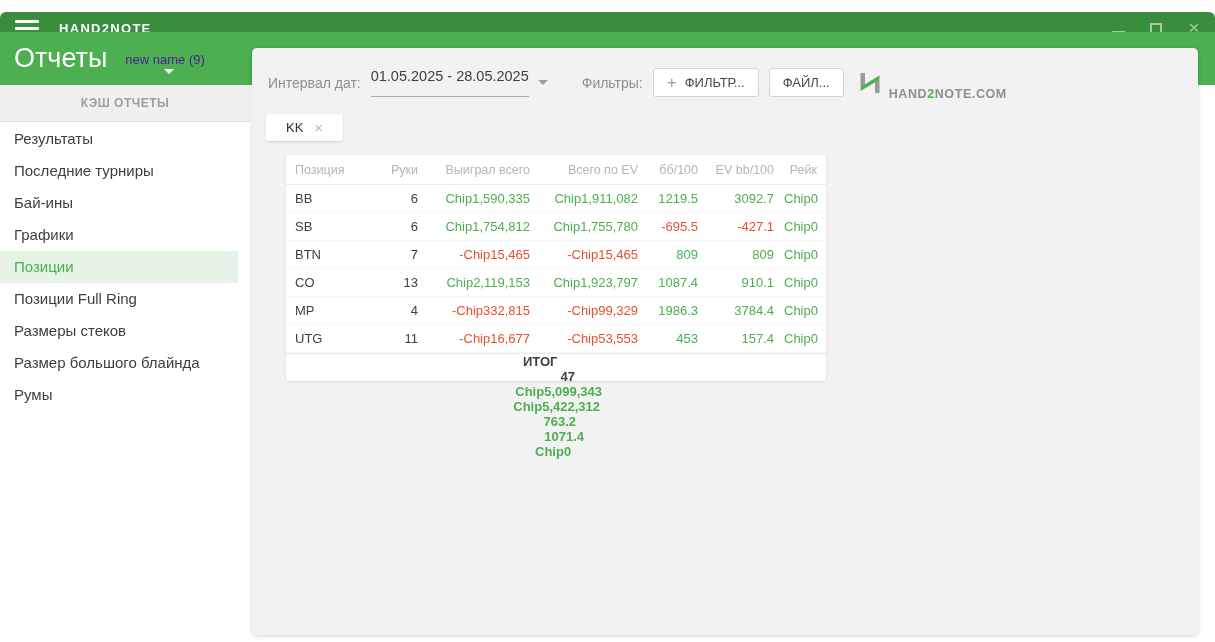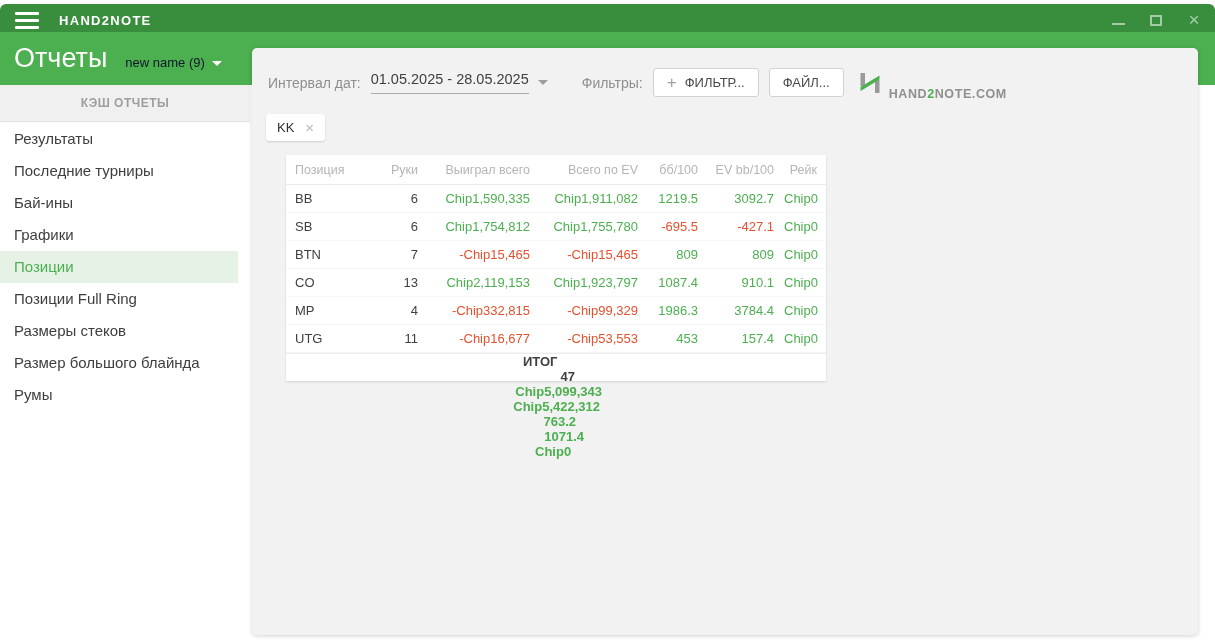--- a/index.html
+++ b/index.html
@@ -6,40 +6,40 @@
   html,body { width:1215px; height:642px; }
   body {
     position: relative;
     font-family: "Liberation Sans", sans-serif;
     background: #ffffff;
     overflow: hidden;
   }
 
   
   .titlebar {
-    position:absolute; top:4px; left:0; right:0; height:32px;
+    position:absolute; top:12px; left:0; right:0; height:32px;
     background:#388e3c; display:flex; align-items:center;
     border-radius:6px 6px 0 0;
   }
   .hamburger { margin-left:15px; width:24px; cursor:pointer; }
   .hamburger span { display:block; width:24px; height:3px; background:#fff; margin:4px 0; border-radius:1px; }
   .app-title { margin-left:20px; color:#fff; font-size:13px; font-weight:bold; letter-spacing:1.3px; }
   .win-controls { position:absolute; right:14px; top:0; height:32px; display:flex; align-items:center; gap:24px; }
   .wc { color:rgba(255,255,255,0.55); cursor:pointer; display:flex; align-items:center; justify-content:center; width:14px; height:14px; }
   .wc-min i { display:block; width:13px; height:2px; background:rgba(255,255,255,0.55); margin-top:8px; }
   .wc-max i { display:block; width:12px; height:11px; border:2px solid rgba(255,255,255,0.55); }
   .wc-close { font-size:19px; line-height:14px; }
 
   
   .band {
     position:absolute; top:32px; left:0; right:0; height:53px;
     background:#4caf50; display:flex; align-items:center;
   }
   .report-title { margin-left:14px; color:#fff; font-size:27px; font-weight:400; }
-  .profile { margin-left:18px; margin-top:8px; color:#0f172a; font-size:13px; display:flex; align-items:center; cursor:pointer; }
+  .profile { margin-left:18px; margin-top:8px; color:#4c1d95; font-size:13px; display:flex; align-items:center; cursor:pointer;flex-direction:column; }
   .caret-down-white { width:0; height:0; border-left:5px solid transparent; border-right:5px solid transparent; border-top:5px solid #ffffff; margin-left:7px; margin-top:2px; }
 
   
   .tabsbar {
     position:absolute; top:85px; left:0; width:250px; height:37px;
     background:#f0f0f0; display:flex; border-bottom:1px solid #e2e2e2;text-align:right;
   }
   .tab {
     flex:1; display:flex; align-items:center; justify-content:center;
     font-size:12px; font-weight:bold; letter-spacing:0.5px; color:#9e9e9e;
@@ -55,38 +55,38 @@
 
   
   .panel {
     position:absolute; left:252px; top:48px; width:946px; height:587px;
     background:#f2f2f2; border-radius:5px;
     box-shadow:0 1px 4px rgba(0,0,0,0.18);
   }
 
   .toolbar { display:flex; align-items:center; padding:16px 0 0 16px; }
   .date-label { color:#8f8f8f; font-size:14px; margin-right:10px; }
-  .date-value { color:#3f3f3f; font-size:14.5px; border-bottom:1px solid #aaaaaa; padding-bottom:6px; cursor:pointer; }
+  .date-value { color:#3f3f3f; font-size:14.5px; border-bottom:1px solid #aaaaaa; padding-bottom:12px; cursor:pointer; }
   .caret-down-gray { width:0; height:0; border-left:5px solid transparent; border-right:5px solid transparent; border-top:5px solid #9e9e9e; margin-left:9px; cursor:pointer; }
   .filters-label { margin-left:34px; color:#8f8f8f; font-size:14px; }
   .btn {
     margin-left:10px; background:#fff; border:1px solid #d2d2d2; border-radius:3px;
     padding:6px 13px; font-size:13px; color:#4a4a4a; display:flex; align-items:center; cursor:pointer;
   }
   .plus-glyph { color:#9e9e9e; font-size:17px; font-weight:400; margin-right:8px; line-height:13px; }
 
   .logo { margin-left:14px; display:flex; align-items:center; }
   .logo svg { display:block; }
   .logo-text { margin-left:7px; font-size:12.5px; font-weight:bold; color:#8f8f8f; letter-spacing:0.6px;margin-top:23px; }
   .logo-2 { color:#4caf50; }
 
   .tagrow { padding:13px 0 0 14px; }
   .chip {
     display:inline-flex; align-items:center; background:#fff; border-radius:3px;
-    padding:6px 11px; box-shadow:0 1px 2px rgba(0,0,0,0.15);
+    padding:6px 20px; box-shadow:0 1px 2px rgba(0,0,0,0.15);
     font-size:13px; color:#2f2f2f; cursor:pointer;
   }
   .chip-close { margin-left:11px; color:#b8b8b8; font-size:15px; line-height:13px; cursor:pointer; }
 
   
   .table { margin:14px 0 0 34px; width:540px; background:#fff; box-shadow:0 1px 2px rgba(0,0,0,0.12); }
   .thead { display:flex; height:30px; align-items:center; border-bottom:1px solid #ebebeb; color:#b5b5b5; font-size:12.5px; }
   .tr { display:flex; height:28px; align-items:center; font-size:13px; border-bottom:1px solid #f6f6f6; }
   .tr:last-child { border-bottom:none; }
   .tr.total { font-weight:bold; border-top:1px solid #ebebeb;flex-direction:column; }

